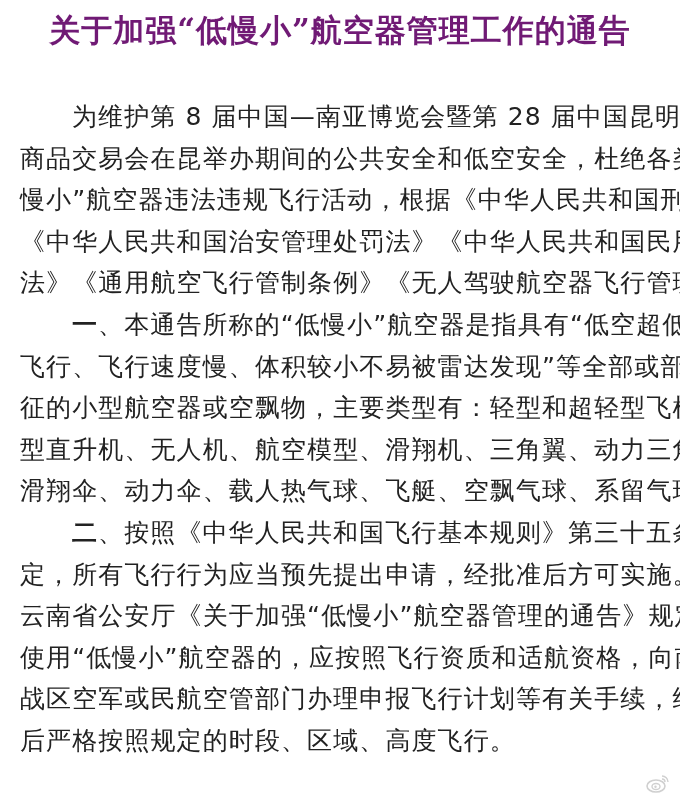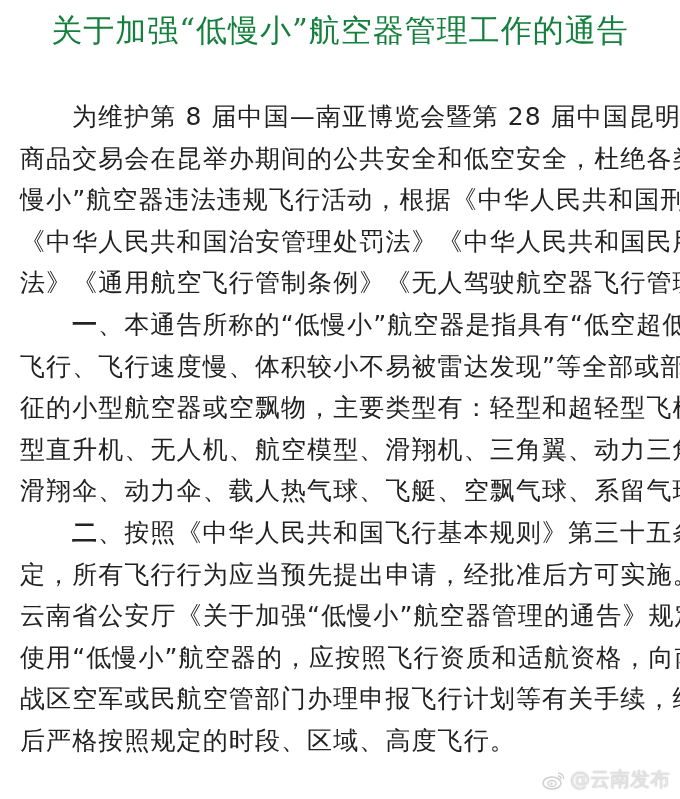--- a/index.html
+++ b/index.html
@@ -5,22 +5,22 @@
   html, body { margin: 0; padding: 0; }
   body {
     width: 680px; height: 799px; background: #ffffff; overflow: hidden;
     position: relative;
     font-family: "DejaVu Serif", "Liberation Serif", serif;
     color: #1a1a1a;
   }
   .title {
     position: absolute; left: 0; top: 8px; width: 680px;
     text-align: center;
-    font-size: 31px; font-weight: normal; letter-spacing: 1px;
-    line-height: 44px; color: #15803d;
+    font-size: 31px; font-weight: bold; letter-spacing: 1px;
+    line-height: 44px; color: #701a75;
     font-family: "DejaVu Serif", "Liberation Serif", serif;
   }
   .body-text {
     position: absolute; left: 20px; top: 96px; width: 634px;
     font-size: 25px; line-height: 41.6px;
     letter-spacing: 1.1px;
     color: #222;
     font-family: "DejaVu Sans", "Liberation Sans", sans-serif;
   }
   .line { white-space: nowrap; height: 41.6px; overflow: visible; }
@@ -60,14 +60,13 @@
 </div>
 
 <div class="watermark">
   <svg class="weibo-icon" viewBox="0 0 24 20">
     <ellipse cx="10" cy="13" rx="9" ry="6" fill="none" stroke="#d0d0d0" stroke-width="1.6"></ellipse>
     <ellipse cx="10" cy="13.5" rx="4" ry="3" fill="none" stroke="#d0d0d0" stroke-width="1.4"></ellipse>
     <circle cx="9.5" cy="13.8" r="1.2" fill="#d0d0d0"></circle>
     <path d="M16 3 A6 6 0 0 1 22 9" fill="none" stroke="#d0d0d0" stroke-width="1.4"></path>
     <path d="M16 6 A3 3 0 0 1 19 9" fill="none" stroke="#d0d0d0" stroke-width="1.4"></path>
   </svg>
-  <span>@云南发布</span>
 </div>
 
 </body></html>

